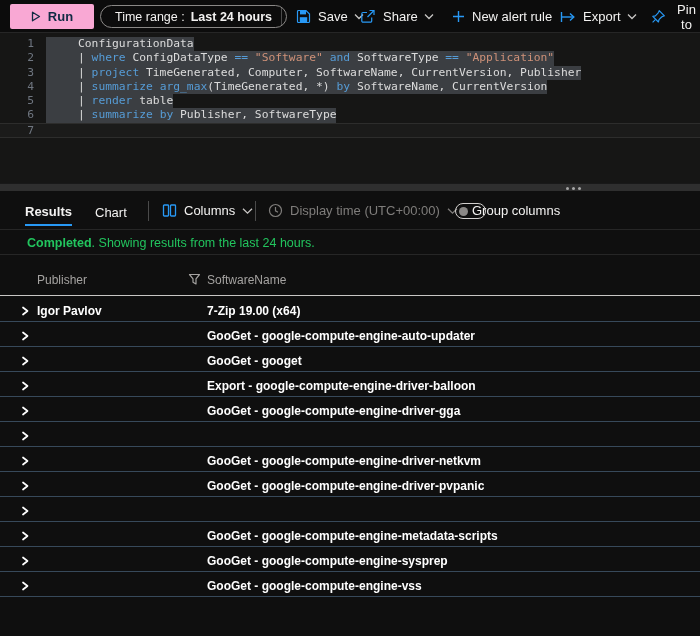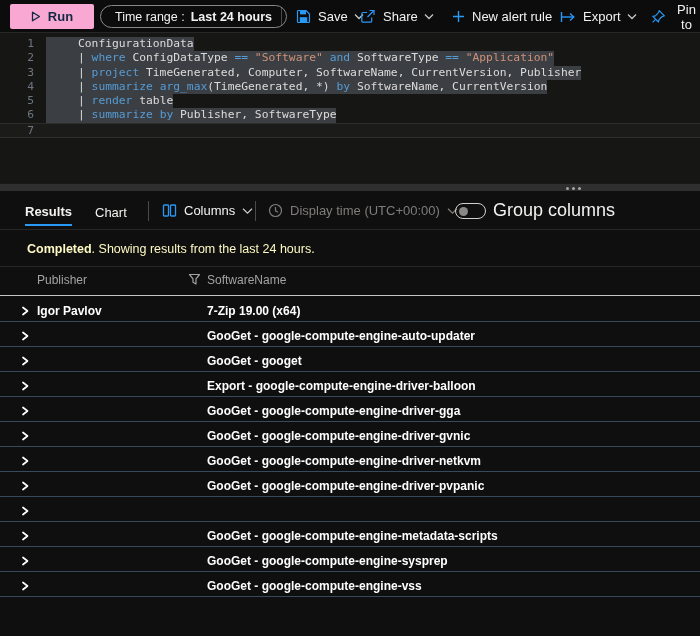--- a/index.html
+++ b/index.html
@@ -54,22 +54,22 @@
   .tab.active { font-weight:700; border-bottom:2px solid #2899f5; }
   .vdiv { position:absolute; top:10px; width:1px; height:20px; background:#4a4a4a; }
   .ctl { position:absolute; top:0; height:39px; display:flex; align-items:center; gap:7px; background:none; border:none; font-family:inherit; font-size:13px; color:#f3f2f1; cursor:pointer; }
   .ctl.disabled { color:#7f7d7b; }
   .ctl .blue { color:#2899f5; display:flex; }
   .ctl .gray { color:#7f7d7b; display:flex; }
   .ctl .chev { color:#c8c6c4; display:flex; }
   .ctl.disabled .chev { color:#7f7d7b; }
   .toggle { position:absolute; left:455px; top:12px; width:31px; height:16px; border:1px solid #d2d0ce; border-radius:9px; background:transparent; cursor:pointer; }
   .toggle .knob { position:absolute; left:3px; top:2.5px; width:9px; height:9px; border-radius:50%; background:#8a8886; }
-  .grp-label { position:absolute; left:493px; top:0; height:39px; display:flex; align-items:center; font-size:18px; color:#f3f2f1; }
-  .status { position:absolute; top:40px; left:0; right:0; height:36px; border-bottom:1px solid #262626; display:flex; align-items:center; padding-left:27px; font-size:12.5px; color:#fef9c3; }
+  .grp-label { position:absolute; left:472px; top:0; height:39px; display:flex; align-items:center; font-size:13px; color:#f3f2f1; }
+  .status { position:absolute; top:40px; left:0; right:0; height:24px; border-bottom:1px solid #262626; display:flex; align-items:center; padding-left:27px; font-size:12.5px; color:#22c55e; }
   .status b { font-weight:700; }
   .grid-header { position:absolute; top:73px; left:0; right:0; height:32px; border-bottom:1px solid #c8c6c4; font-size:12px; color:#a5a3a1; }
   .grid-header .h-pub { position:absolute; left:37px; top:0; height:31px; display:flex; align-items:center; }
   .grid-header .h-soft { position:absolute; left:207px; top:0; height:31px; display:flex; align-items:center; }
   .grid-header .funnel { position:absolute; left:188px; top:9px; color:#a5a3a1; }
   .grid-rows { position:absolute; top:106px; left:0; right:0; bottom:0; overflow:hidden; }
   .grid-row { position:relative; height:25px; border-bottom:1px solid #37495a; font-size:12px; font-weight:700; color:#fff; cursor:pointer; }
   .row-chevron { position:absolute; left:20px; top:9px; display:flex; }
   .cell-publisher { position:absolute; left:37px; top:0; height:27px; display:flex; align-items:center; }
   .cell-software { position:absolute; left:207px; top:0; height:27px; display:flex; align-items:center; }
@@ -288,21 +288,20 @@
           <span class="cell-publisher"></span>
           <span class="cell-software">GooGet - google-compute-engine-driver-gga</span>
         </div>
         <div class="grid-row">
           <span class="row-chevron">
             <svg width="10" height="10" viewBox="0 0 10 10">
               <polyline points="3,1.5 7.5,5 3,8.5" fill="none" stroke="#ffffff" stroke-width="1.7" stroke-linecap="round" stroke-linejoin="round"></polyline>
             </svg>
           </span>
           <span class="cell-publisher"></span>
-          <span class="cell-software">GooGet - google-compute-engine-driver-gvnic</span>
         </div>
         <div class="grid-row">
           <span class="row-chevron">
             <svg width="10" height="10" viewBox="0 0 10 10">
               <polyline points="3,1.5 7.5,5 3,8.5" fill="none" stroke="#ffffff" stroke-width="1.7" stroke-linecap="round" stroke-linejoin="round"></polyline>
             </svg>
           </span>
           <span class="cell-publisher"></span>
           <span class="cell-software">GooGet - google-compute-engine-driver-netkvm</span>
         </div>

